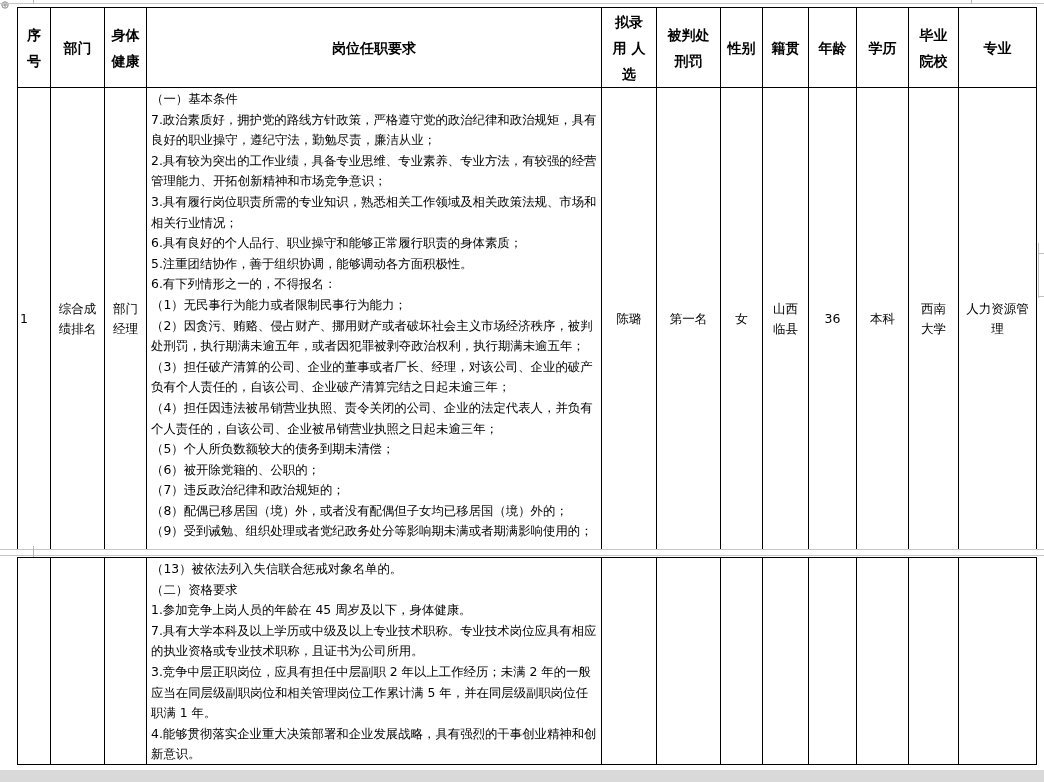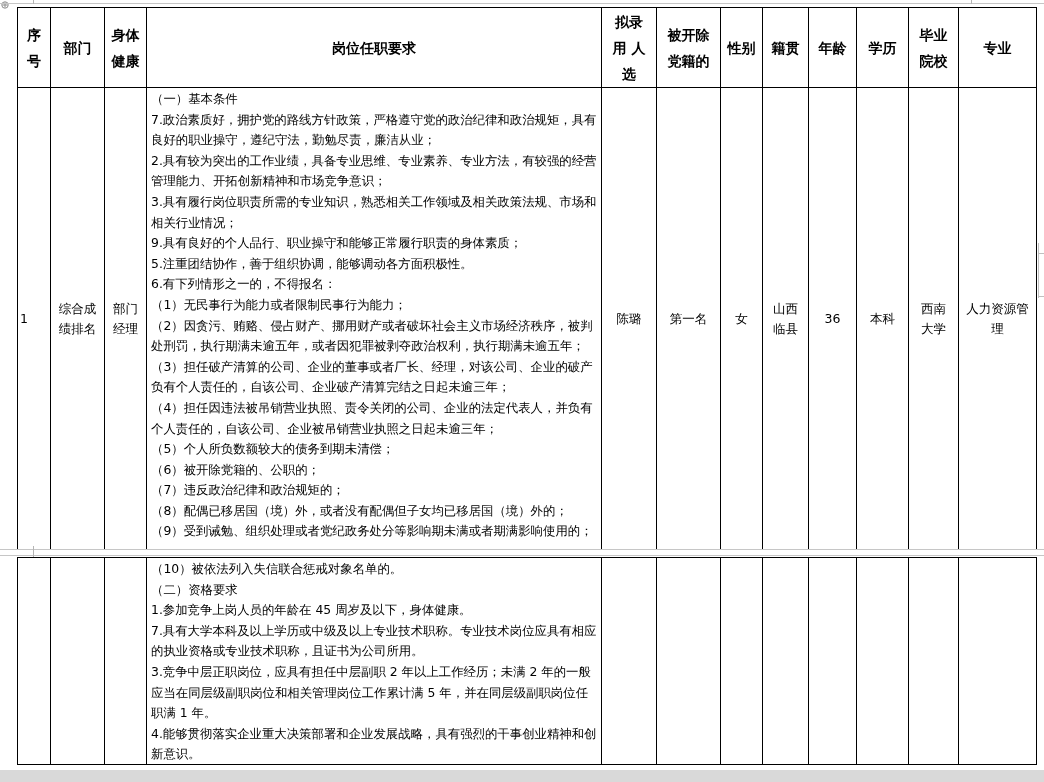--- a/index.html
+++ b/index.html
@@ -81,39 +81,39 @@
       <col style="width:50px">
       <col style="width:78px">
   </colgroup>
   <tbody>
       <tr style="height:80px;">
     <th>序号</th>
     <th>部门</th>
     <th>身体健康</th>
     <th>岗位任职要求</th>
     <th class="th-candidate">拟录用 人选</th>
-    <th>被开除党籍的</th>
+    <th>被判处刑罚</th>
     <th>性别</th>
     <th>籍贯</th>
     <th>年龄</th>
     <th>学历</th>
     <th>毕业院校</th>
     <th>专业</th>
   </tr>
   <tr style="height:457px;">
     <td class="seq">1</td>
     <td>综合成绩排名</td>
     <td>部门经理</td>
     <td class="req">
       <div class="req-inner">
             <p>（一）基本条件</p>
             <p>7.政治素质好，拥护党的路线方针政策，严格遵守党的政治纪律和政治规矩，具有良好的职业操守，遵纪守法，勤勉尽责，廉洁从业；</p>
             <p>2.具有较为突出的工作业绩，具备专业思维、专业素养、专业方法，有较强的经营管理能力、开拓创新精神和市场竞争意识；</p>
             <p>3.具有履行岗位职责所需的专业知识，熟悉相关工作领域及相关政策法规、市场和相关行业情况；</p>
-            <p>9.具有良好的个人品行、职业操守和能够正常履行职责的身体素质；</p>
+            <p>6.具有良好的个人品行、职业操守和能够正常履行职责的身体素质；</p>
             <p>5.注重团结协作，善于组织协调，能够调动各方面积极性。</p>
             <p>6.有下列情形之一的，不得报名：</p>
             <p>（1）无民事行为能力或者限制民事行为能力；</p>
             <p>（2）因贪污、贿赂、侵占财产、挪用财产或者破坏社会主义市场经济秩序，被判处刑罚，执行期满未逾五年，或者因犯罪被剥夺政治权利，执行期满未逾五年；</p>
             <p>（3）担任破产清算的公司、企业的董事或者厂长、经理，对该公司、企业的破产负有个人责任的，自该公司、企业破产清算完结之日起未逾三年；</p>
             <p>（4）担任因违法被吊销营业执照、责令关闭的公司、企业的法定代表人，并负有个人责任的，自该公司、企业被吊销营业执照之日起未逾三年；</p>
             <p>（5）个人所负数额较大的债务到期未清偿；</p>
             <p>（6）被开除党籍的、公职的；</p>
             <p>（7）违反政治纪律和政治规矩的；</p>
             <p>（8）配偶已移居国（境）外，或者没有配偶但子女均已移居国（境）外的；</p>
@@ -151,21 +151,21 @@
       <col style="width:50px">
       <col style="width:78px">
   </colgroup>
   <tbody>
       <tr style="height:207px;">
     <td></td>
     <td></td>
     <td></td>
     <td class="req">
       <div class="req-inner">
-            <p>（10）被依法列入失信联合惩戒对象名单的。</p>
+            <p>（13）被依法列入失信联合惩戒对象名单的。</p>
             <p>（二）资格要求</p>
             <p>1.参加竞争上岗人员的年龄在 45 周岁及以下，身体健康。</p>
             <p>7.具有大学本科及以上学历或中级及以上专业技术职称。专业技术岗位应具有相应的执业资格或专业技术职称，且证书为公司所用。</p>
             <p>3.竞争中层正职岗位，应具有担任中层副职 2 年以上工作经历；未满 2 年的一般应当在同层级副职岗位和相关管理岗位工作累计满 5 年，并在同层级副职岗位任职满 1 年。</p>
             <p>4.能够贯彻落实企业重大决策部署和企业发展战略，具有强烈的干事创业精神和创新意识。</p>
           </div>
     </td>
     <td></td>
     <td></td>
     <td></td>

